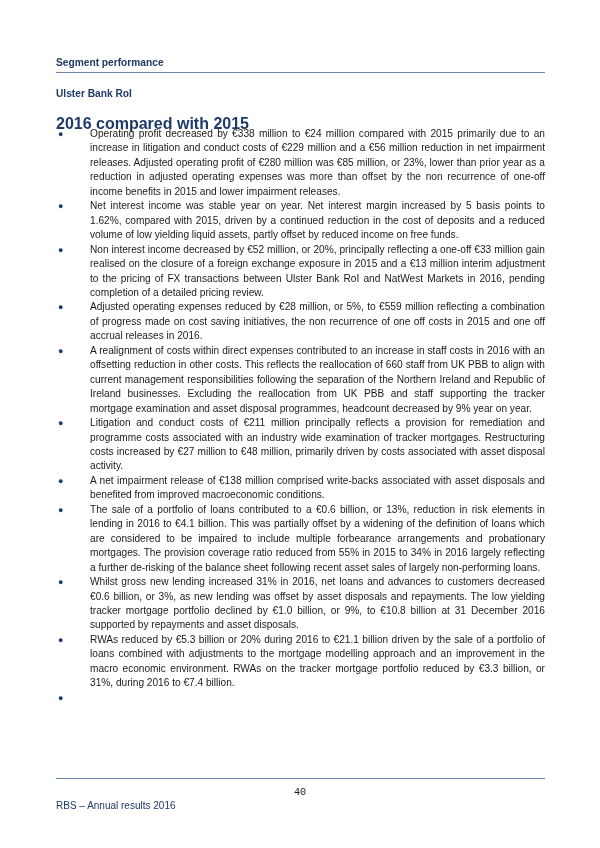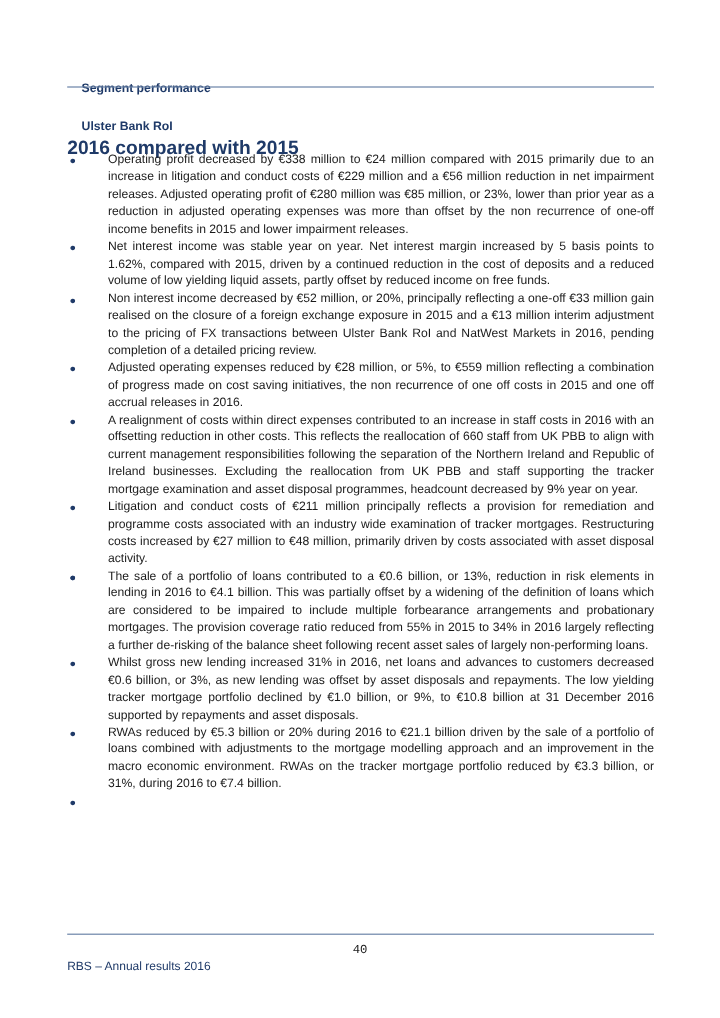--- a/index.html
+++ b/index.html
@@ -1,20 +1,20 @@
 <!DOCTYPE html>
 <html><head>
 <meta charset="utf-8">
 <style>
   html, body { margin: 0; padding: 0; background: #ffffff; }
   body { width: 600px; height: 848px; position: relative; overflow: hidden; font-family: "Liberation Sans", sans-serif; }
   .page { position: absolute; left: 0; top: 0; width: 600px; height: 848px; }
-  .section-title { position: absolute; left: 56px; top: 57px; font-size: 10.2px; font-weight: bold; color: #1f3a68; margin: 12px; }
+  .section-title { position: absolute; left: 56px; top: 57px; font-size: 10.2px; font-weight: bold; color: #1f3a68; margin: 0; }
   .rule-top { position: absolute; left: 56px; top: 72px; width: 489px; height: 1px; background: #6b84a8; }
-  .subhead { position: absolute; left: 56px; top: 88px; font-size: 10.2px; font-weight: bold; color: #1f3a68; margin: 12px; }
+  .subhead { position: absolute; left: 56px; top: 88px; font-size: 10.2px; font-weight: bold; color: #1f3a68; margin: 0; }
   .subhead2 { position: absolute; left: 56px; top: 115px; font-size: 16px; font-weight: bold; color: #1f3a68; margin: 0; }
   .bullets { position: absolute; left: 56px; top: 127px; width: 489px; margin: 0; padding: 0; list-style: none; }
   .bullet { position: relative; padding-left: 34px; font-size: 10.15px; line-height: 14.45px; color: #1a1a1a; text-align: justify; margin: 0; }
   .bullet .dot { position: absolute; left: 2px; top: 0; color: #1f3a68; font-size: 9px; }
   .rule-bottom { position: absolute; left: 56px; top: 778px; width: 489px; height: 1px; background: #6b84a8; }
   .page-num { position: absolute; left: 0; width: 600px; top: 787px; text-align: center; font-size: 10.2px; color: #1a1a1a; font-family: Liberation Mono, monospace; }
   .footer { position: absolute; left: 56px; top: 800px; font-size: 10px; color: #1f3a68; }
 </style>
 </head>
 <body>
@@ -25,21 +25,21 @@
   <h3 class="subhead">Ulster Bank RoI</h3>
   <h4 class="subhead2">2016 compared with 2015</h4>
 
   <ul class="bullets">
     <li class="bullet"><span class="dot">●</span><span>Operating profit decreased by €338 million to €24 million compared with 2015 primarily due to an increase in litigation and conduct costs of €229 million and a €56 million reduction in net impairment releases. Adjusted operating profit of €280 million was €85 million, or 23%, lower than prior year as a reduction in adjusted operating expenses was more than offset by the non recurrence of one-off income benefits in 2015 and lower impairment releases.</span></li>
     <li class="bullet"><span class="dot">●</span><span>Net interest income was stable year on year. Net interest margin increased by 5 basis points to 1.62%, compared with 2015, driven by a continued reduction in the cost of deposits and a reduced volume of low yielding liquid assets, partly offset by reduced income on free funds.</span></li>
     <li class="bullet"><span class="dot">●</span><span>Non interest income decreased by €52 million, or 20%, principally reflecting a one-off €33 million gain realised on the closure of a foreign exchange exposure in 2015 and a €13 million interim adjustment to the pricing of FX transactions between Ulster Bank RoI and NatWest Markets in 2016, pending completion of a detailed pricing review.</span></li>
     <li class="bullet"><span class="dot">●</span><span>Adjusted operating expenses reduced by €28 million, or 5%, to €559 million reflecting a combination of progress made on cost saving initiatives, the non recurrence of one off costs in 2015 and one off accrual releases in 2016.</span></li>
     <li class="bullet"><span class="dot">●</span><span>A realignment of costs within direct expenses contributed to an increase in staff costs in 2016 with an offsetting reduction in other costs. This reflects the reallocation of 660 staff from UK PBB to align with current management responsibilities following the separation of the Northern Ireland and Republic of Ireland businesses. Excluding the reallocation from UK PBB and staff supporting the tracker mortgage examination and asset disposal programmes, headcount decreased by 9% year on year.</span></li>
     <li class="bullet"><span class="dot">●</span><span>Litigation and conduct costs of €211 million principally reflects a provision for remediation and programme costs associated with an industry wide examination of tracker mortgages. Restructuring costs increased by €27 million to €48 million, primarily driven by costs associated with asset disposal activity.</span></li>
-    <li class="bullet"><span class="dot">●</span></li>
+    <li class="bullet"><span class="dot">●</span><span>A net impairment release of €138 million comprised write-backs associated with asset disposals and benefited from improved macroeconomic conditions.</span></li>
     <li class="bullet"><span class="dot">●</span><span>The sale of a portfolio of loans contributed to a €0.6 billion, or 13%, reduction in risk elements in lending in 2016 to €4.1 billion. This was partially offset by a widening of the definition of loans which are considered to be impaired to include multiple forbearance arrangements and probationary mortgages. The provision coverage ratio reduced from 55% in 2015 to 34% in 2016 largely reflecting a further de-risking of the balance sheet following recent asset sales of largely non-performing loans.</span></li>
     <li class="bullet"><span class="dot">●</span><span>Whilst gross new lending increased 31% in 2016, net loans and advances to customers decreased €0.6 billion, or 3%, as new lending was offset by asset disposals and repayments. The low yielding tracker mortgage portfolio declined by €1.0 billion, or 9%, to €10.8 billion at 31 December 2016 supported by repayments and asset disposals.</span></li>
     <li class="bullet"><span class="dot">●</span><span>RWAs reduced by €5.3 billion or 20% during 2016 to €21.1 billion driven by the sale of a portfolio of loans combined with adjustments to the mortgage modelling approach and an improvement in the macro economic environment. RWAs on the tracker mortgage portfolio reduced by €3.3 billion, or 31%, during 2016 to €7.4 billion.</span></li>
     <li class="bullet"><span class="dot">●</span></li>
   </ul>
 
   <div class="rule-bottom"></div>
   <div class="page-num">40</div>
   <div class="footer">RBS – Annual results 2016</div>
 </div>

